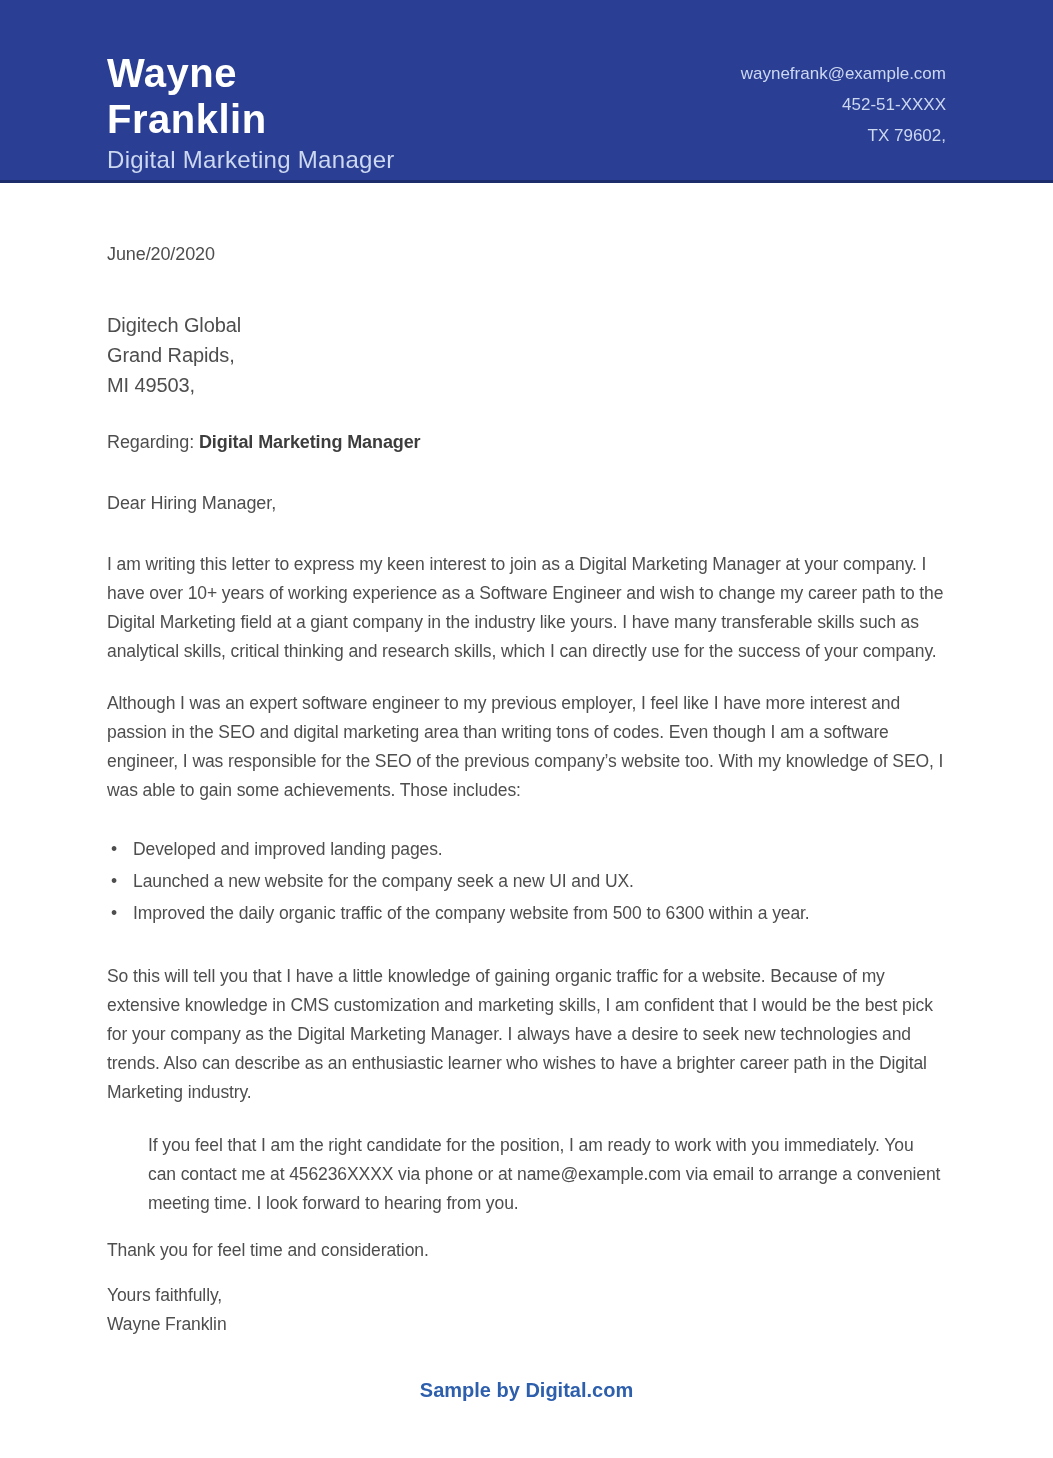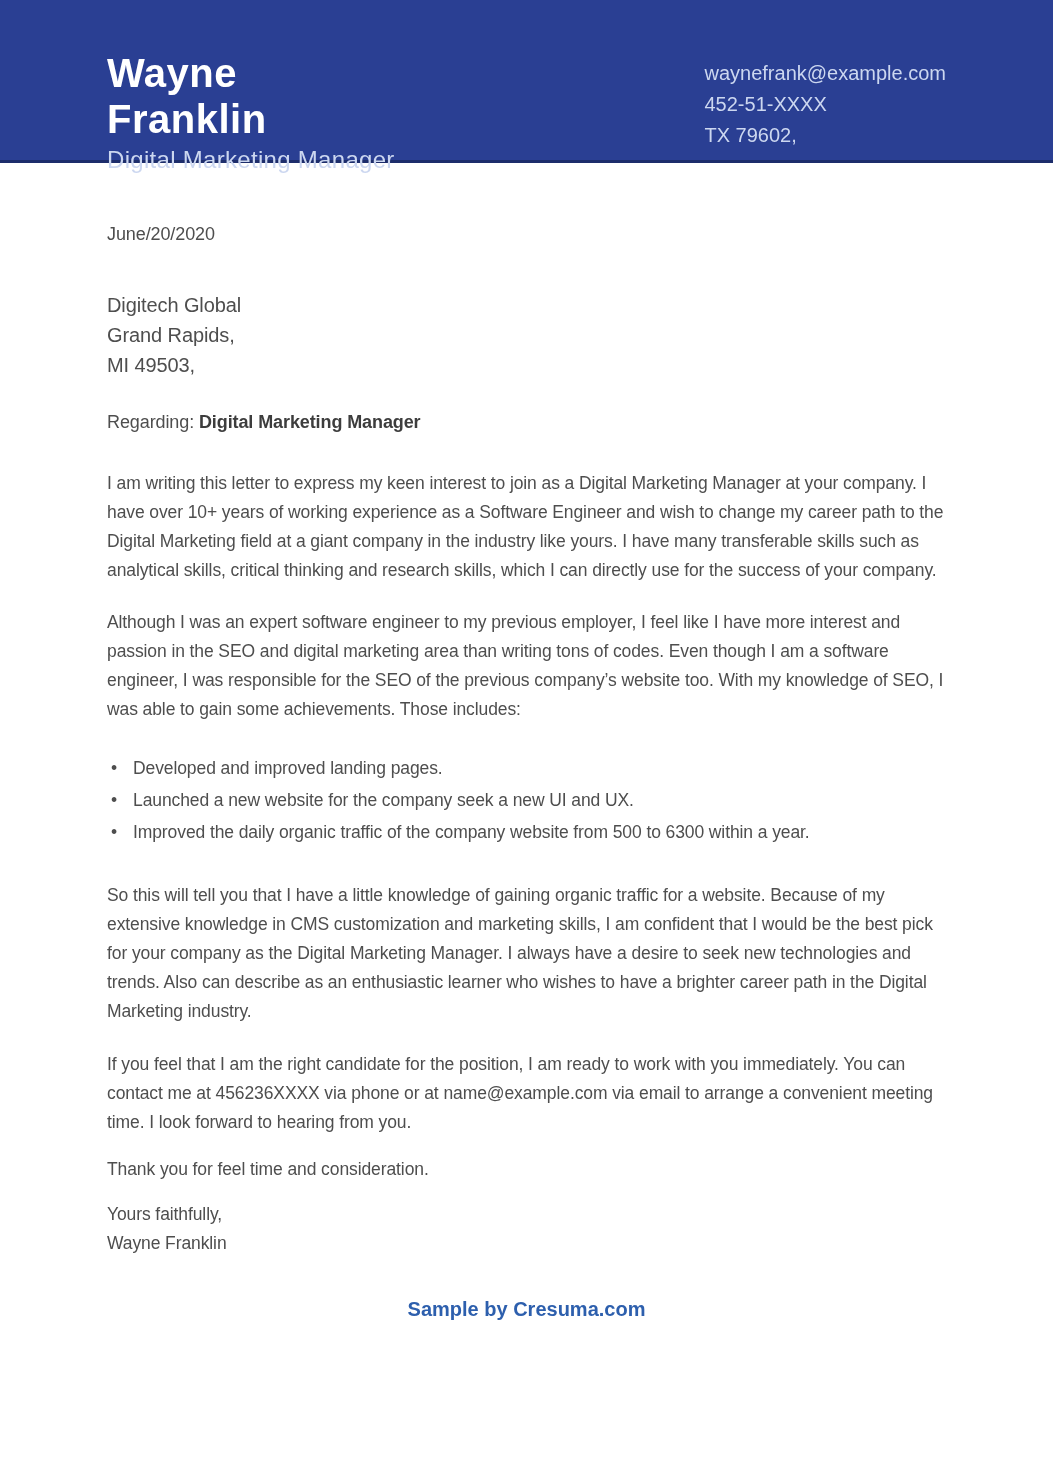--- a/index.html
+++ b/index.html
@@ -19,21 +19,21 @@
   .page {
     width: 1053px;
     min-height: 1458px;
     margin: 0 auto;
     background: var(--page-bg);
     position: relative;
   }
 
   
   .band {
-    height: 163px;
+    height: 183px;
     background: var(--band-blue);
     border-bottom: 3px solid var(--band-border);
     display: flex;
     justify-content: space-between;
     align-items: flex-start;
     padding: 50px 107px 0 107px;
   }
   .identity .name {
     font-size: 40px;
     line-height: 46px;
@@ -44,23 +44,23 @@
   .identity .name span { display: block; }
   .identity .subtitle {
     margin-top: 4px;
     font-size: 24px;
     line-height: 28px;
     font-weight: 400;
     color: var(--header-subtext);
     letter-spacing: 0.3px;
   }
   .contact {
-    text-align: left;
+    text-align: right;
     color: var(--header-subtext);
-    font-size: 20px;
+    font-size: 17px;
     line-height: 31px;
     padding-top: 8px;
   }
 
   
   .letter {
     padding: 0 107px;
     color: var(--body-text);
     font-size: 17.5px;
     letter-spacing: -0.1px;
@@ -69,21 +69,21 @@
 
   .date       { margin-top: 57px; font-size: 18px; }
   .recipient  { margin-top: 41px; font-size: 20px; line-height: 30px; }
   .regarding  { margin-top: 28px; font-size: 18px; }
   .regarding strong { color: var(--bold-text); font-weight: bold; }
   .salutation { margin-top: 32px; font-size: 18px; }
 
   .para-1 { margin-top: 32px; }
   .para-2 { margin-top: 23px; }
   .para-3 { margin-top: 34px; }
-  .para-4 { margin-top: 24px; }
+  .para-4 { margin-top: 24px; margin-left: 41px; }
 
   .bullets {
     margin-top: 30px;
     list-style: none;
   }
   .bullets li {
     line-height: 29px;
     margin-bottom: 3px;
     padding-left: 26px;
     position: relative;
@@ -139,20 +139,21 @@
     <p class="date">June/20/2020</p>
 
     <div class="recipient">
       <div>Digitech Global</div>
       <div>Grand Rapids,</div>
       <div>MI 49503,</div>
     </div>
 
     <p class="regarding"><span>Regarding:</span>&nbsp;<strong>Digital Marketing Manager</strong></p>
 
+    <p class="salutation">Dear Hiring Manager,</p>
 
     <p class="para para-1">I am writing this letter to express my keen interest to join as a Digital Marketing Manager at your company. I have over 10+ years of working experience as a Software Engineer and wish to change my career path to the Digital Marketing field at a giant company in the industry like yours. I have many transferable skills such as analytical skills, critical thinking and research skills, which I can directly use for the success of your company.</p>
 
     <p class="para para-2">Although I was an expert software engineer to my previous employer, I feel like I have more interest and passion in the SEO and digital marketing area than writing tons of codes. Even though I am a software engineer, I was responsible for the SEO of the previous company’s website too. With my knowledge of SEO, I was able to gain some achievements. Those includes:</p>
 
     <ul class="bullets">
       <li>Developed and improved landing pages.</li>
       <li>Launched a new website for the company seek a new UI and UX.</li>
       <li>Improved the daily organic traffic of the company website from 500 to 6300 within a year.</li>
     </ul>
@@ -164,16 +165,16 @@
     <p class="thanks">Thank you for feel time and consideration.</p>
 
     <div class="closing">
       <p>Yours faithfully,</p>
       <p>Wayne Franklin</p>
     </div>
 
   </main>
 
   <footer class="footer">
-    <span class="credit">Sample by Cresuma.com</span>
+    <span class="credit">Sample by Digital.com</span>
   </footer>
 
 </div>
 
 </body></html>

